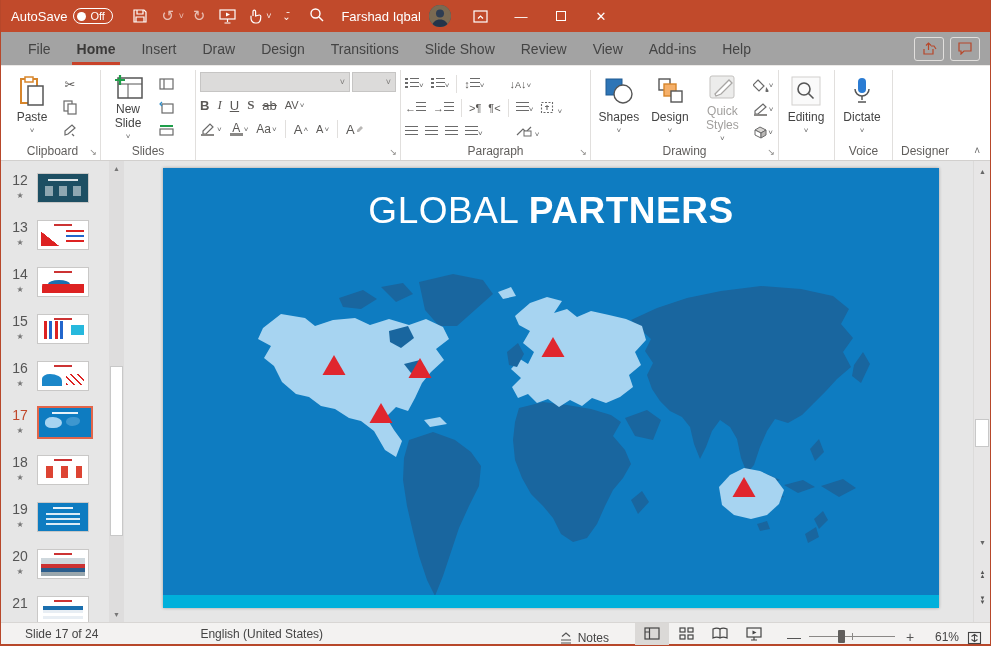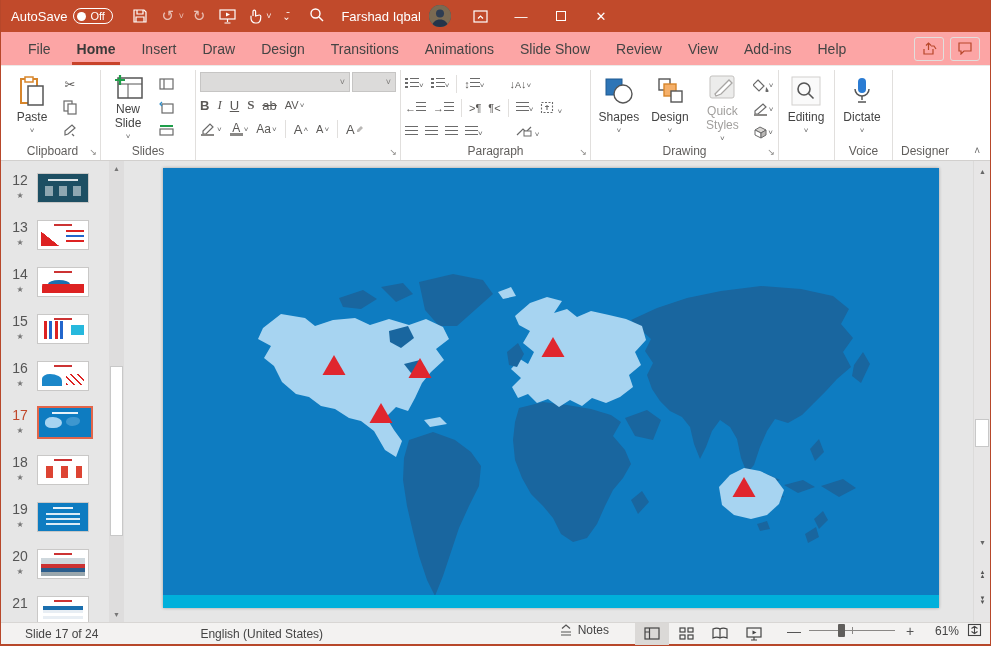--- a/index.html
+++ b/index.html
@@ -25,21 +25,21 @@
   .tb-right{display:flex;align-items:center;height:32px}
   .tb-search{width:34px;text-align:center;cursor:pointer}
   .tb-user{margin:0 8px;font-size:13px}
   .avatar{width:22px;height:22px;border-radius:50%;background:#3b4a5f;overflow:hidden;
     display:flex;align-items:flex-end;justify-content:center;margin-right:10px;flex:none}
   .winbtn{width:40px;height:32px;display:flex;align-items:center;justify-content:center;
     cursor:pointer;font-size:13px}
   .maxbox{width:10px;height:10px;border:1px solid #fff}
 
   
-  .tabrow{height:34px;background:#fca5a5;display:flex;align-items:stretch;flex:none;
+  .tabrow{height:34px;background:#a3a3a3;display:flex;align-items:stretch;flex:none;
     padding-left:14px;border-bottom:1px solid #eceae8}
   #tabs{display:flex}
   .tab{padding:0 13px;display:flex;align-items:center;font-size:14px;color:#444;
     cursor:pointer;position:relative;white-space:nowrap}
   .tab.active{color:#3b3a39;font-weight:bold}
   .tab.active::after{content:"";position:absolute;left:8px;right:8px;bottom:0;
     height:3px;background:#c8432a}
   .tabrow-right{margin-left:auto;display:flex;align-items:center;gap:6px;padding-right:10px}
   .mini-act{width:30px;height:24px;border:1px solid #e1dfdd;border-radius:3px;
     display:flex;align-items:center;justify-content:center;cursor:pointer}
@@ -149,21 +149,21 @@
   .vscroll .thumbbar{position:absolute;left:1px;width:14px;top:258px;height:28px;background:#fff;
     border:1px solid #c8c8c8;cursor:pointer}
   .vscroll .dbl{position:absolute;left:1px;width:15px;height:16px;color:#555;cursor:pointer;
     display:flex;flex-direction:column;align-items:center;justify-content:center;font-size:6px;line-height:4px}
 
   
   .statusbar{height:24px;flex:none;background:#f3f2f1;border-top:1px solid #d8d6d4;
     border-bottom:2px solid #b7472a;display:flex;align-items:center;font-size:12px;
     color:#444;padding:0 8px 0 24px;gap:10px}
   .sb-lang{margin-left:92px;cursor:pointer}
-  .sb-right{margin-left:auto;display:flex;align-items:flex-start;gap:0}
+  .sb-right{margin-left:auto;display:flex;align-items:flex-end;gap:0}
   .sb-notes{display:flex;align-items:center;gap:5px;cursor:pointer;margin-right:26px}
   .viewbtn{width:34px;height:22px;display:flex;align-items:center;justify-content:center;cursor:pointer}
   .viewbtn.active{background:#dbd9d7}
   .zoomctl{display:flex;align-items:center;gap:8px;margin-left:16px}
   .ztrack{width:86px;height:1px;background:#8a8886;position:relative;cursor:pointer}
   .ztick{position:absolute;left:50%;top:-3px;width:1px;height:7px;background:#8a8886}
   .zthumb{position:absolute;left:34%;top:-6px;width:7px;height:13px;background:#605e5c;border-radius:1px;cursor:pointer}
   .zminus,.zplus{font-size:14px;color:#555;cursor:pointer;width:14px;text-align:center}
   .zpct{width:34px;text-align:right;cursor:pointer}
   .fitbtn{margin-left:8px;cursor:pointer;display:flex;align-items:center}
@@ -237,21 +237,20 @@
   </div>
 
   <div class="tabrow">
     <div id="tabs">
         <span class="tab">File</span>
         <span class="tab active">Home</span>
         <span class="tab">Insert</span>
         <span class="tab">Draw</span>
         <span class="tab">Design</span>
         <span class="tab">Transitions</span>
-        <span class="tab">Animations</span>
         <span class="tab">Slide Show</span>
         <span class="tab">Review</span>
         <span class="tab">View</span>
         <span class="tab">Add-ins</span>
         <span class="tab">Help</span>
       </div>
     <div class="tabrow-right">
       <span class="mini-act">
         <svg width="15" height="13" viewBox="0 0 15 13" fill="none" stroke="#b7472a" stroke-width="1.2">
           <path d="M2 7v5h9V7"></path>
@@ -666,20 +665,25 @@
             <path d="M344,184 L355,175 L361,186 L354,199 L346,197 Z"></path>
           </g>
           <g id="markers" fill="#e0262e">
               <polygon points="159.5,207 182.5,207 171,187"></polygon>
               <polygon points="245.5,210 268.5,210 257,190"></polygon>
               <polygon points="206.5,255 229.5,255 218,235"></polygon>
               <polygon points="378.5,189 401.5,189 390,169"></polygon>
               <polygon points="569.5,329 592.5,329 581,309"></polygon>
             </g>
         </svg>
+        <div class="slide-title">
+          <span>GLOBAL</span>
+          <span> </span>
+          <span class="bold">PARTNERS</span>
+        </div>
         <div class="strip"></div>
       </div>
     </div>
 
     <div class="vscroll">
       <span class="arr" style="top:2px">▲</span>
       <span class="thumbbar"></span>
       <span class="arr" style="bottom:72px">▼</span>
       <span class="dbl" style="bottom:40px">
         <span>▲</span>

